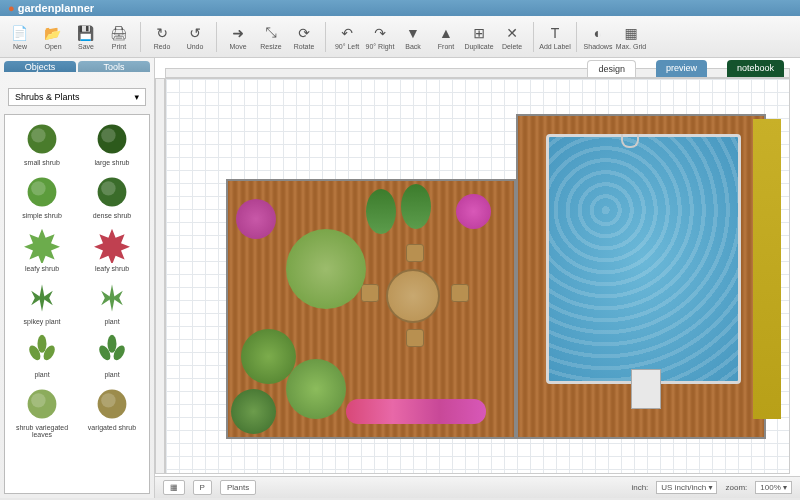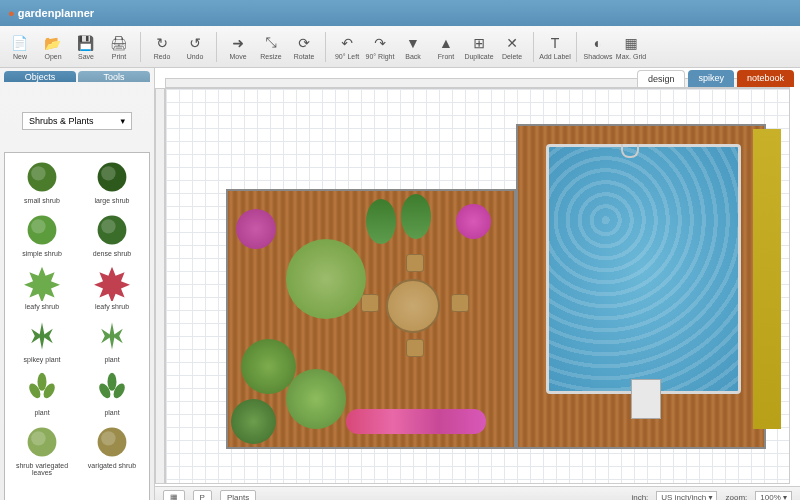--- a/index.html
+++ b/index.html
@@ -1,39 +1,39 @@
 <!DOCTYPE html>
 <html><head>
 <meta charset="utf-8">
 <style>
 *{box-sizing:border-box;margin:0;padding:0;font-family:Arial,Helvetica,sans-serif}
 body{width:800px;height:500px;overflow:hidden;background:#e8e8e8}
-.header{height:26px;background:linear-gradient(#6ba3c8,#5890b8);display:flex;align-items:center;padding:0 8px}
+.header{height:16px;background:linear-gradient(#6ba3c8,#5890b8);display:flex;align-items:center;padding:0 8px}
 .logo{color:#fff;font-size:11px;font-weight:bold}
 .logo .g{color:#d63}
 .toolbar{height:42px;background:linear-gradient(#f8f8f8,#e8e8e8);border-bottom:1px solid #ccc;display:flex;align-items:center;padding:0 4px;gap:1px}
 .tb-btn{display:flex;flex-direction:column;align-items:center;justify-content:center;width:32px;height:38px;cursor:pointer;font-size:7px;color:#555;border-radius:2px}
 .tb-btn .ico{width:18px;height:18px;margin-bottom:1px;display:flex;align-items:center;justify-content:center;font-size:14px}
 .tb-sep{width:1px;height:30px;background:#ccc;margin:0 4px}
 .main{display:flex;height:440px}
 .sidebar{width:155px;background:linear-gradient(#f4f4f4,#eee);border-right:1px solid #ccc;display:flex;flex-direction:column}
 .sb-tabs{display:flex;height:22px;padding:3px 3px 8px}
 .sb-tab{flex:1;background:linear-gradient(#5890b8,#4880a8);color:#fff;font-size:9px;display:flex;align-items:center;justify-content:center;border-radius:4px 4px 0 0;cursor:pointer;margin:0 1px}
 .sb-tab.inactive{background:linear-gradient(#88b0c8,#78a0b8)}
-.category{margin:22px;padding:3px 6px;background:#fff;border:1px solid #bbb;font-size:9px;display:flex;justify-content:space-between;align-items:center}
+.category{margin:8px;padding:3px 6px;background:#fff;border:1px solid #bbb;font-size:9px;display:flex;justify-content:space-between;align-items:center}
 .palette{flex:1;overflow-y:auto;background:#fff;margin:0 4px 4px;border:1px solid #bbb;padding:4px}
 .pal-grid{display:grid;grid-template-columns:1fr 1fr;gap:4px}
 .pal-item{display:flex;flex-direction:column;align-items:center;font-size:7px;color:#444;text-align:center;cursor:pointer;padding:2px}
 .pal-icon{width:36px;height:36px;border-radius:50%;margin-bottom:2px}
 .canvas-area{flex:1;position:relative;background:#fff}
-.view-tabs{position:absolute;top:2px;right:6px;display:flex;gap:3px;z-index:10}
+.view-tabs{position:absolute;top:2px;right:16px;display:flex;gap:20px;z-index:10}
 .vtab{font-size:9px;padding:3px 10px;border-radius:4px 4px 0 0;cursor:pointer;color:#fff}
 .vtab.design{background:#fff;color:#333;border:1px solid #ccc;border-bottom:none}
 .vtab.preview{background:#5890b8}
-.vtab.notebook{background:#c2410c}
+.vtab.notebook{background:#14532d}
 .canvas{position:absolute;inset:20px 10px 24px 10px;background:#fff;overflow:hidden;background-image:linear-gradient(#e4e8ec 1px,transparent 1px),linear-gradient(90deg,#e4e8ec 1px,transparent 1px);background-size:13px 13px;border:1px solid #ccc}
 .ruler-h{position:absolute;top:10px;left:10px;right:10px;height:10px;background:#f0f0f0;border:1px solid #ccc;font-size:6px}
 .ruler-v{position:absolute;top:20px;left:0;bottom:24px;width:10px;background:#f0f0f0;border:1px solid #ccc}
 .statusbar{position:absolute;bottom:0;left:0;right:0;height:22px;background:linear-gradient(#f4f4f4,#e4e4e4);border-top:1px solid #ccc;display:flex;align-items:center;padding:0 8px;font-size:8px;color:#555;gap:8px}
 .statusbar .sp{flex:1}
 .sb-btn{padding:2px 6px;background:#fff;border:1px solid #bbb;border-radius:2px;cursor:pointer}
 .sb-sel{padding:1px 4px;background:#fff;border:1px solid #bbb;font-size:8px}
 .deck{position:absolute;background:linear-gradient(90deg,#a0622c,#b87840 3px,#a0622c 6px);background-size:8px 100%;border:2px solid #888}
 .deck1{left:60px;top:100px;width:290px;height:260px}
 .deck2{left:350px;top:35px;width:250px;height:325px}
@@ -239,21 +239,21 @@
               </svg></div>
             <span>varigated shrub</span>
           </div>
         </div>
     </div>
   </div>
 
   <div class="canvas-area">
     <div class="view-tabs">
       <div class="vtab design">design</div>
-      <div class="vtab preview">spikey</div>
+      <div class="vtab preview">preview</div>
       <div class="vtab notebook">notebook</div>
     </div>
     <div class="ruler-h"></div>
     <div class="ruler-v"></div>
     <div class="canvas">
       <div class="deck deck2"></div>
       <div class="deck deck1"></div>
       <div class="pool"></div>
       <div class="ladder"></div>
       <div class="divingboard"></div>

